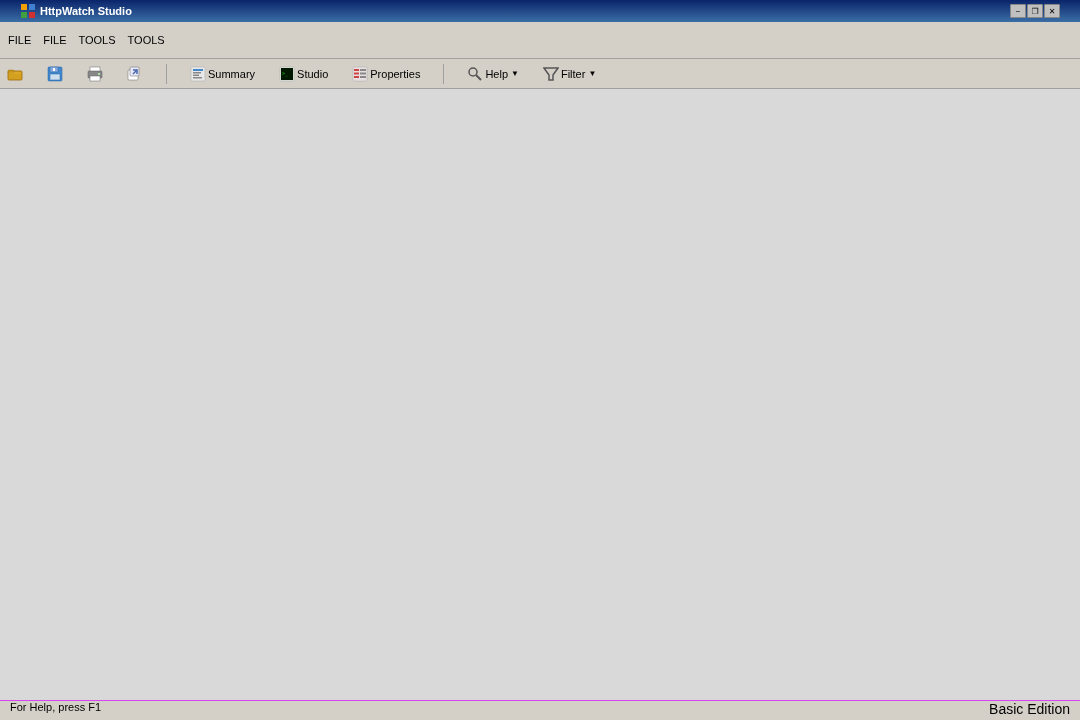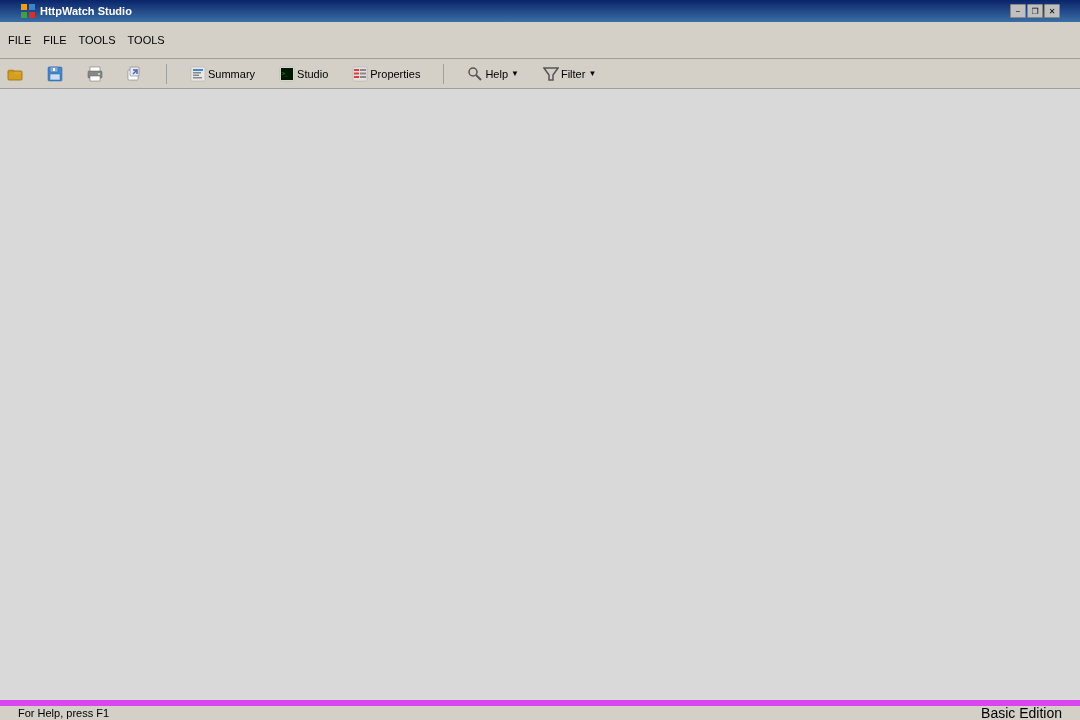--- a/index.html
+++ b/index.html
@@ -144,25 +144,25 @@
     
     #main-content {
       flex: 1;
       background: #d9d9d9;
     }
 
     
     #status-bar {
       height: 20px;
       background: #d4d0c8;
-      border-top: 6px solid #d946ef;
-      display: flex;
-      align-items: center;
+      border-top: 1px solid #d946ef;
+      display: flex;
+      align-items: flex-start;
       justify-content: space-between;
-      padding: 0 18px;
+      padding: 0 10px;
     }
 
     #status-left {
       font-size: 11px;
       color: #000;
     }
 
     #status-right {
       font-size: 14px;
       color: #000;

